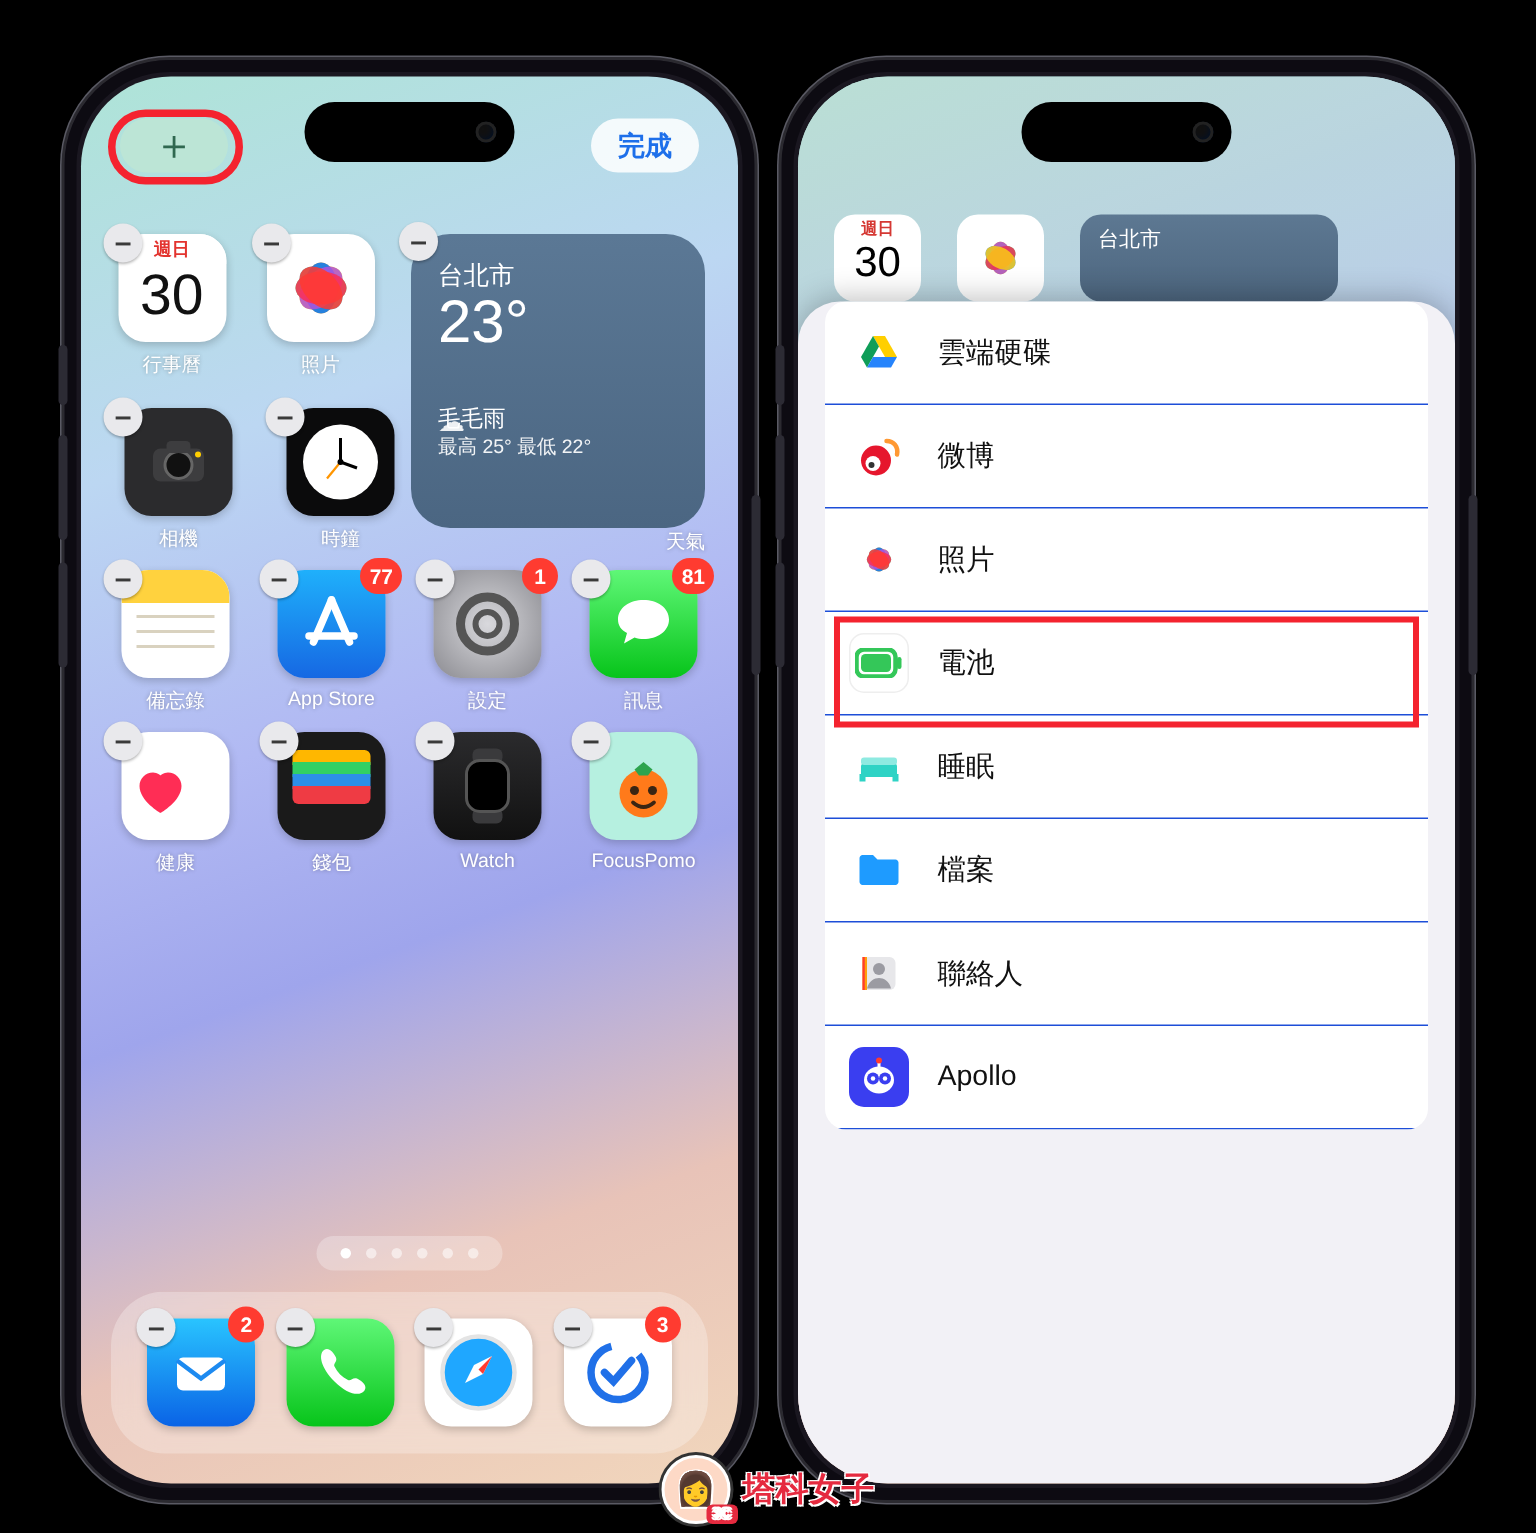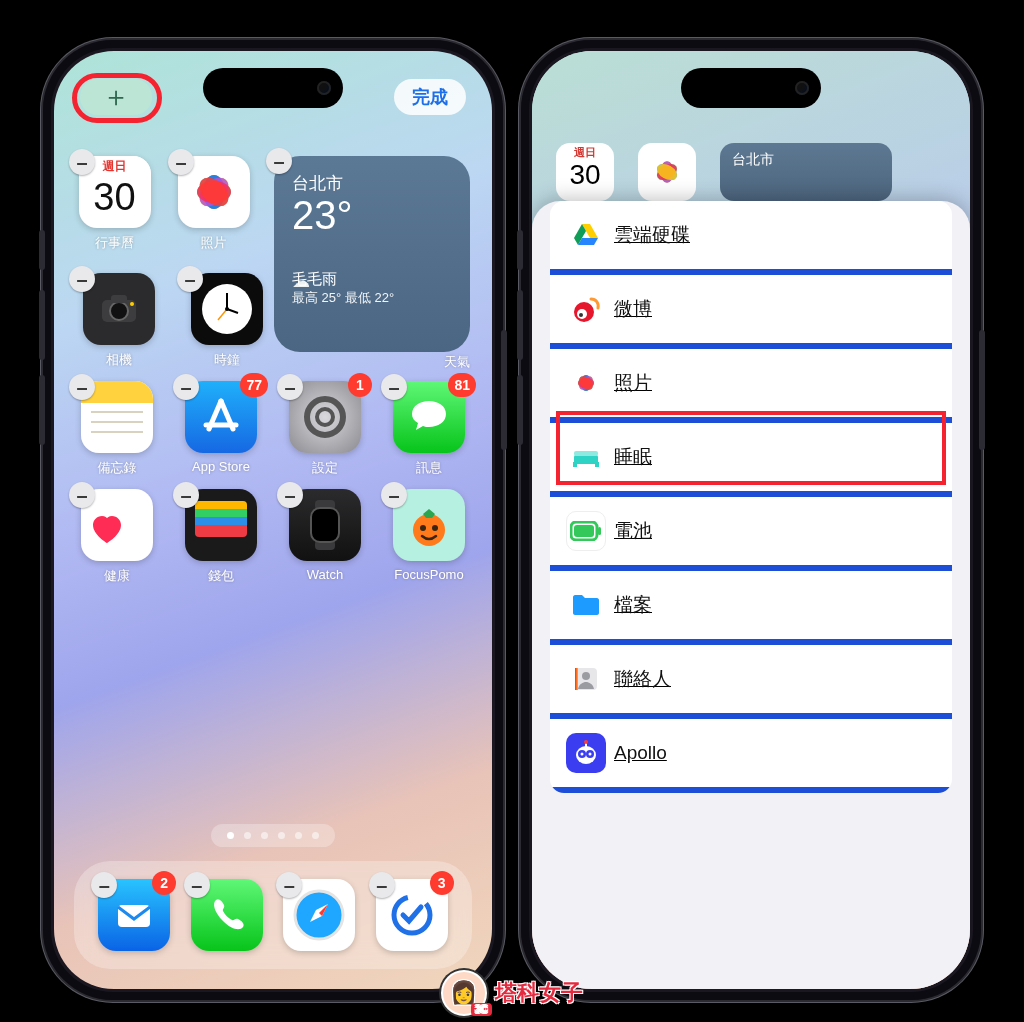--- a/index.html
+++ b/index.html
@@ -141,24 +141,23 @@
     z-index:30;
   }
   .grabber{position:absolute;top:10px;left:50%;transform:translateX(-50%);width:46px;height:5px;background:#c2c1c7;border-radius:3px;}
   .search-box{
     margin:34px 18px 14px; height:44px; border-radius:12px;
     background:#e4e3e9; color:#8a8a8f; font-size:18px;
     display:flex; align-items:center; justify-content:center; gap:8px;
   }
   .list{margin:0 18px; background:#fff; border-radius:14px; overflow:hidden;}
   .li{
-    display:flex; align-items:center; gap:8px;
-    padding:14px 16px; border-bottom:6px solid #1d4ed8;
+    display:flex; align-items:center; gap:19px;
+    padding:14px 16px; border-bottom:1px solid #1d4ed8;
     position:relative;
-    text-decoration:underline;
   }
   .li:last-child{border-bottom:none;}
   .li .ico{width:40px;height:40px;border-radius:10px;display:flex;align-items:center;justify-content:center;flex:0 0 40px;}
   .li .label{font-size:19px;color:#111;font-weight:500;}
   .highlight-box{
     position:absolute; left:6px; right:6px; top:210px; height:74px;
     border:4px solid #f4232f; z-index:40; pointer-events:none;
   }
   
   .watermark{
@@ -488,39 +487,39 @@
                     <ellipse rx="9" ry="14" transform="rotate(180)" fill="#007aff" opacity=".85"></ellipse>
                     <ellipse rx="9" ry="14" transform="rotate(225)" fill="#af52de" opacity=".85"></ellipse>
                     <ellipse rx="9" ry="14" transform="rotate(270)" fill="#ff2d55" opacity=".85"></ellipse>
                     <ellipse rx="9" ry="14" transform="rotate(315)" fill="#ff3b30" opacity=".85"></ellipse>
                   </g>
                 </svg>
               </div>
             <span class="label">照片</span>
           </div>
           <div class="li">
+            <div class="ico" style="background:#fff;border:1px solid #eee;">
+                <svg width="32" height="20" viewBox="0 0 32 20">
+                  <rect x="1" y="1" width="26" height="18" rx="5" fill="none" stroke="#34c759" stroke-width="3"></rect>
+                  <rect x="4" y="4" width="20" height="12" rx="3" fill="#34c759"></rect>
+                  <rect x="28" y="6" width="3" height="8" rx="1.5" fill="#34c759"></rect>
+                </svg>
+              </div>
+            <span class="label">電池</span>
+          </div>
+          <div class="li">
             <div class="ico" style="background:#fff;">
                 <svg width="30" height="30" viewBox="0 0 30 30">
                   <rect x="3" y="13" width="24" height="9" rx="2" fill="#2fd3c5"></rect>
                   <rect x="3" y="9" width="24" height="5" rx="2" fill="#8eeae1"></rect>
                   <rect x="2" y="20" width="4" height="5" fill="#2fd3c5"></rect>
                   <rect x="24" y="20" width="4" height="5" fill="#2fd3c5"></rect>
                 </svg>
               </div>
             <span class="label">睡眠</span>
-          </div>
-          <div class="li">
-            <div class="ico" style="background:#fff;border:1px solid #eee;">
-                <svg width="32" height="20" viewBox="0 0 32 20">
-                  <rect x="1" y="1" width="26" height="18" rx="5" fill="none" stroke="#34c759" stroke-width="3"></rect>
-                  <rect x="4" y="4" width="20" height="12" rx="3" fill="#34c759"></rect>
-                  <rect x="28" y="6" width="3" height="8" rx="1.5" fill="#34c759"></rect>
-                </svg>
-              </div>
-            <span class="label">電池</span>
           </div>
           <div class="li">
             <div class="ico" style="background:#fff;">
                 <svg width="30" height="24" viewBox="0 0 30 24">
                   <path d="M2 4c0-1 1-2 2-2h7l3 3h12c1 0 2 1 2 2v13c0 1-1 2-2 2H4c-1 0-2-1-2-2z" fill="#1e9bff"></path>
                 </svg>
               </div>
             <span class="label">檔案</span>
           </div>
           <div class="li">

